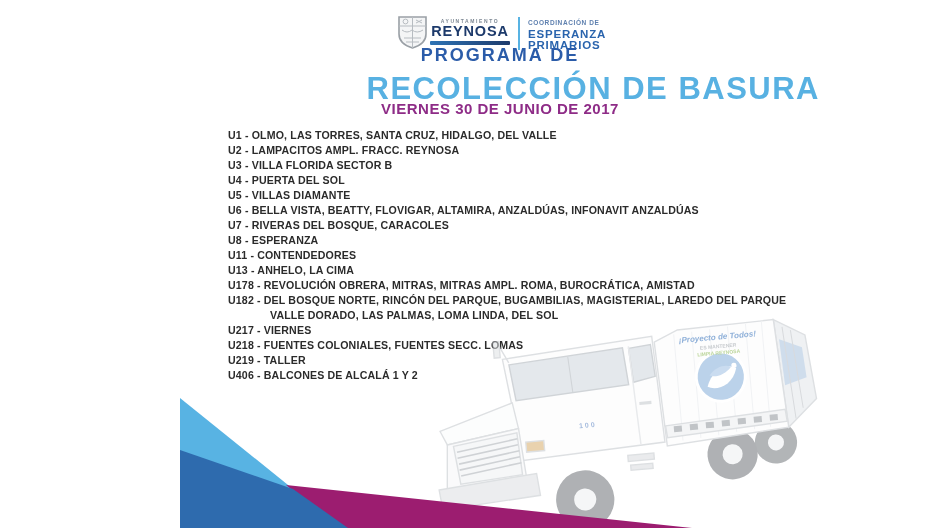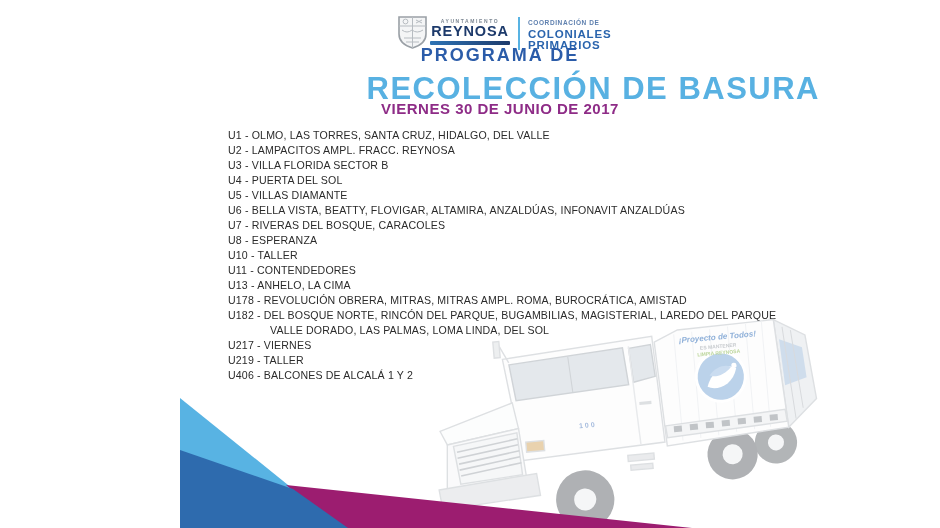--- a/index.html
+++ b/index.html
@@ -30,21 +30,21 @@
             color:var(--title-kicker,#2b5ca9); }
   .main-title { position:absolute; left:0; top:71px; width:100%; text-align:right;
             font-size:31px; font-weight:bold; letter-spacing:1.5px;
             color:var(--title-main,#58b1e2); }
   .date-line { position:absolute; left:0; top:100px; width:100%; text-align:center;
             font-size:15px; font-weight:bold; letter-spacing:0.5px;
             color:var(--title-date,#8e2c87); }
 
   
   .routes { position:absolute; left:48px; top:128px; width:592px; }
-  .route-line { font-size:10.6px; font-weight:normal; color:var(--list-text,#2b2b2b);
+  .route-line { font-size:10.6px; font-weight:bold; color:var(--list-text,#2b2b2b);
             line-height:15px; letter-spacing:0.15px; white-space:nowrap; }
   .route-line.wrap { padding-left:42px; }
 
   
   .triangles { position:absolute; left:0; top:0; width:640px; height:528px;
                pointer-events:none; }
 
   
   .truck-wrap { position:absolute; left:248px; top:322px; width:402px; height:202px;
                 transform:rotate(-5deg); transform-origin:50% 50%; opacity:0.55; }
@@ -69,21 +69,21 @@
     <div class="wordmark">
       <div class="ayto">AYUNTAMIENTO</div>
       <div class="city">REYNOSA</div>
       <div class="bar"></div>
     </div>
 
     <div class="divider"></div>
 
     <div class="dept">
       <div class="d1">COORDINACIÓN DE</div>
-      <div class="d2">COLONIALES</div>
+      <div class="d2">ESPERANZA</div>
       <div class="d2">PRIMARIOS</div>
     </div>
 
     <div class="kicker">PROGRAMA DE</div>
     <div class="main-title">RECOLECCIÓN DE BASURA</div>
     <div class="date-line">VIERNES 30 DE JUNIO DE 2017</div>
 
     <div class="routes">
         <div>
           <div class="route-line">U1 - OLMO, LAS TORRES, SANTA CRUZ, HIDALGO, DEL VALLE</div>
@@ -103,37 +103,37 @@
         <div>
           <div class="route-line">U6 - BELLA VISTA, BEATTY, FLOVIGAR, ALTAMIRA, ANZALDÚAS, INFONAVIT ANZALDÚAS</div>
         </div>
         <div>
           <div class="route-line">U7 - RIVERAS DEL BOSQUE, CARACOLES</div>
         </div>
         <div>
           <div class="route-line">U8 - ESPERANZA</div>
         </div>
         <div>
-          <div class="route-line">U10 - TALLER</div>
-        </div>
-        <div>
           <div class="route-line">U11 - CONTENDEDORES</div>
         </div>
         <div>
           <div class="route-line">U13 - ANHELO, LA CIMA</div>
         </div>
         <div>
           <div class="route-line">U178 - REVOLUCIÓN OBRERA, MITRAS, MITRAS AMPL. ROMA, BUROCRÁTICA, AMISTAD</div>
         </div>
         <div>
           <div class="route-line">U182 - DEL BOSQUE NORTE, RINCÓN DEL PARQUE, BUGAMBILIAS, MAGISTERIAL, LAREDO DEL PARQUE</div>
           <div class="route-line wrap">VALLE DORADO, LAS PALMAS, LOMA LINDA, DEL SOL</div>
         </div>
         <div>
           <div class="route-line">U217 - VIERNES</div>
+        </div>
+        <div>
+          <div class="route-line">U218 - FUENTES COLONIALES, FUENTES SECC. LOMAS</div>
         </div>
         <div>
           <div class="route-line">U219 - TALLER</div>
         </div>
         <div>
           <div class="route-line">U406 - BALCONES DE ALCALÁ 1 Y 2</div>
         </div>
       </div>
 
     <div class="truck-wrap">

